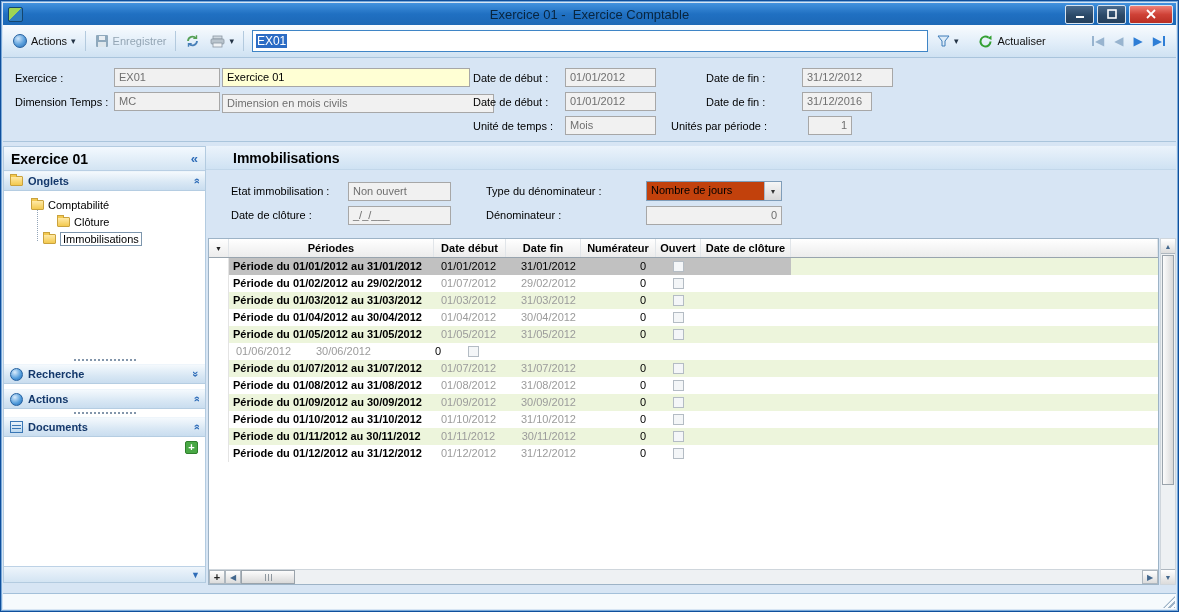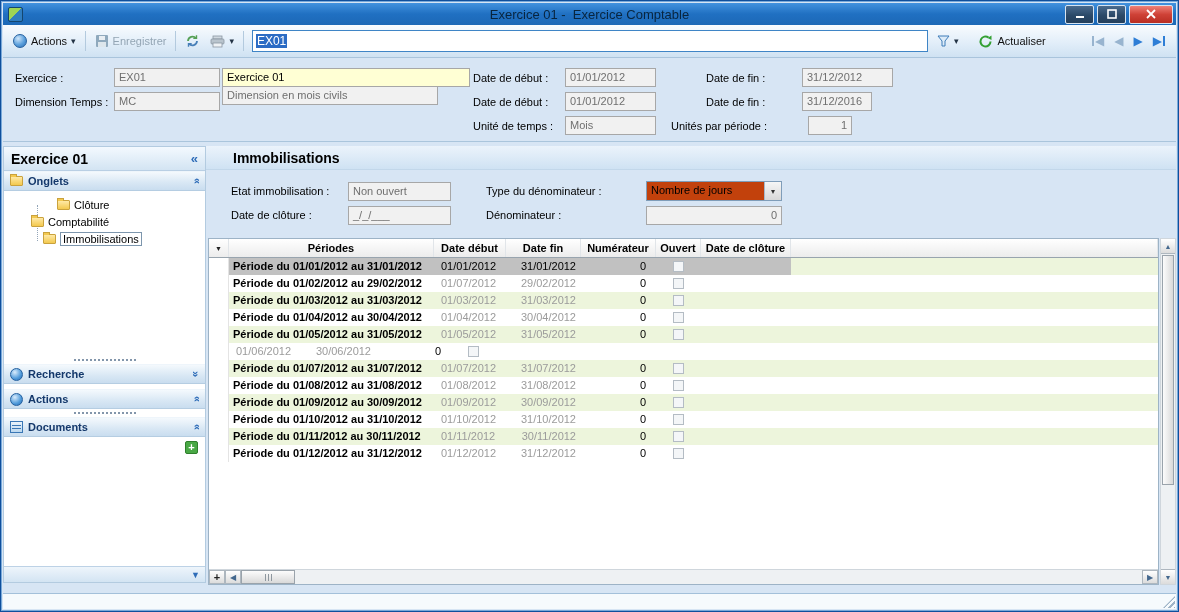--- a/index.html
+++ b/index.html
@@ -219,21 +219,21 @@
     <span class="fh-lbl" style="left:12px;top:14px">Exercice :</span>
     <span class="fld" style="left:111px;top:10px;width:106px">EX01</span>
     <span class="fld yellow" style="left:219px;top:10px;width:248px">Exercice 01</span>
     <span class="fh-lbl" style="left:470px;top:14px">Date de début :</span>
     <span class="fld" style="left:562px;top:10px;width:91px">01/01/2012</span>
     <span class="fh-lbl" style="left:703px;top:14px">Date de fin :</span>
     <span class="fld" style="left:799px;top:10px;width:91px">31/12/2012</span>
 
     <span class="fh-lbl" style="left:12px;top:38px">Dimension Temps :</span>
     <span class="fld" style="left:111px;top:34px;width:106px">MC</span>
-    <span class="fld" style="left:219px;top:28px;width:216px">Dimension en mois civils</span>
+    <span class="fld" style="left:219px;top:36px;width:272px">Dimension en mois civils</span>
     <span class="fh-lbl" style="left:470px;top:38px">Date de début :</span>
     <span class="fld" style="left:562px;top:34px;width:91px">01/01/2012</span>
     <span class="fh-lbl" style="left:703px;top:38px">Date de fin :</span>
     <span class="fld" style="left:799px;top:34px;width:70px">31/12/2016</span>
 
     <span class="fh-lbl" style="left:470px;top:62px">Unité de temps :</span>
     <span class="fld" style="left:562px;top:58px;width:91px">Mois</span>
     <span class="fh-lbl" style="left:668px;top:62px">Unités par période :</span>
     <span class="fld right" style="left:805px;top:58px;width:44px">1</span>
   </div>
@@ -243,27 +243,27 @@
       <span class="sb-title-text">Exercice 01</span>
       <span class="sb-collapse">«</span>
     </div>
     <div class="sb-bar">
       <span class="folder-icon"></span>
       <span class="sb-bar-label">Onglets</span>
       <span class="chev"><span class="rot-up">»</span></span>
     </div>
     <div class="tree">
       <div class="tree-vline"></div>
+      <div class="tree-item" style="padding-left:27px">
+        <span class="folder-icon"></span>
+        <span class="tree-label">Comptabilité</span>
+      </div>
       <div class="tree-item" style="padding-left:53px">
         <span class="folder-icon"></span>
         <span class="tree-label">Clôture</span>
-      </div>
-      <div class="tree-item" style="padding-left:27px">
-        <span class="folder-icon"></span>
-        <span class="tree-label">Comptabilité</span>
       </div>
       <div class="tree-item" style="padding-left:39px">
         <span class="folder-icon"></span>
         <span class="tree-label selected">Immobilisations</span>
       </div>
     </div>
     <div class="dotted-sep">
         <div class="dots"></div>
       </div>
     <div class="sb-bar">

